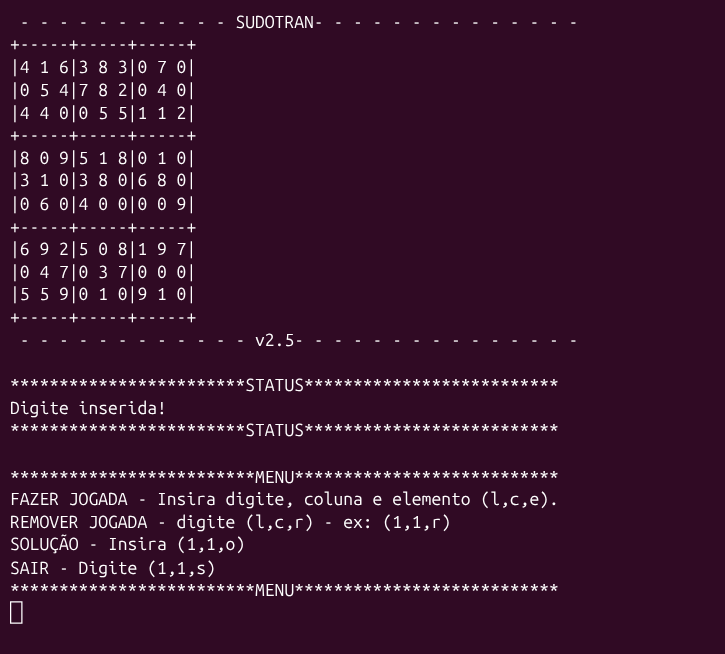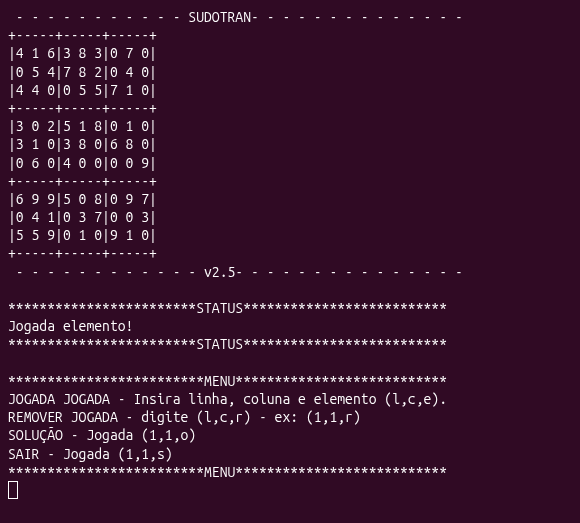--- a/index.html
+++ b/index.html
@@ -25,35 +25,35 @@
       vertical-align: bottom;
     }
   </style>
 </head>
 <body>
 
 <div class="terminal"><span> - - - - - - - - - - - SUDOTRAN- - - - - - - - - - - - - - </span>
 <span>+-----+-----+-----+</span>
 <span>|4 1 6|3 8 3|0 7 0|</span>
 <span>|0 5 4|7 8 2|0 4 0|</span>
-<span>|4 4 0|0 5 5|7 1 0|</span>
+<span>|4 4 0|0 5 5|1 1 2|</span>
 <span>+-----+-----+-----+</span>
-<span>|3 0 2|5 1 8|0 1 0|</span>
+<span>|8 0 9|5 1 8|0 1 0|</span>
 <span>|3 1 0|3 8 0|6 8 0|</span>
 <span>|0 6 0|4 0 0|0 0 9|</span>
 <span>+-----+-----+-----+</span>
-<span>|6 9 9|5 0 8|0 9 7|</span>
-<span>|0 4 1|0 3 7|0 0 3|</span>
+<span>|6 9 2|5 0 8|1 9 7|</span>
+<span>|0 4 7|0 3 7|0 0 0|</span>
 <span>|5 5 9|0 1 0|9 1 0|</span>
 <span>+-----+-----+-----+</span>
 <span> - - - - - - - - - - - - v2.5- - - - - - - - - - - - - - - </span>
 
 <span>************************STATUS**************************</span>
-<span>Jogada elemento!</span>
+<span>Digite inserida!</span>
 <span>************************STATUS**************************</span>
 
 <span>*************************MENU***************************</span>
-<span>JOGADA JOGADA - Insira linha, coluna e elemento (l,c,e).</span>
+<span>FAZER JOGADA - Insira digite, coluna e elemento (l,c,e).</span>
 <span>REMOVER JOGADA - digite (l,c,r) - ex: (1,1,r)</span>
-<span>SOLUÇÃO - Jogada (1,1,o)</span>
-<span>SAIR - Jogada (1,1,s)</span>
+<span>SOLUÇÃO - Insira (1,1,o)</span>
+<span>SAIR - Digite (1,1,s)</span>
 <span>*************************MENU***************************</span>
 <span class="cursor"></span></div>
 
 </body></html>

